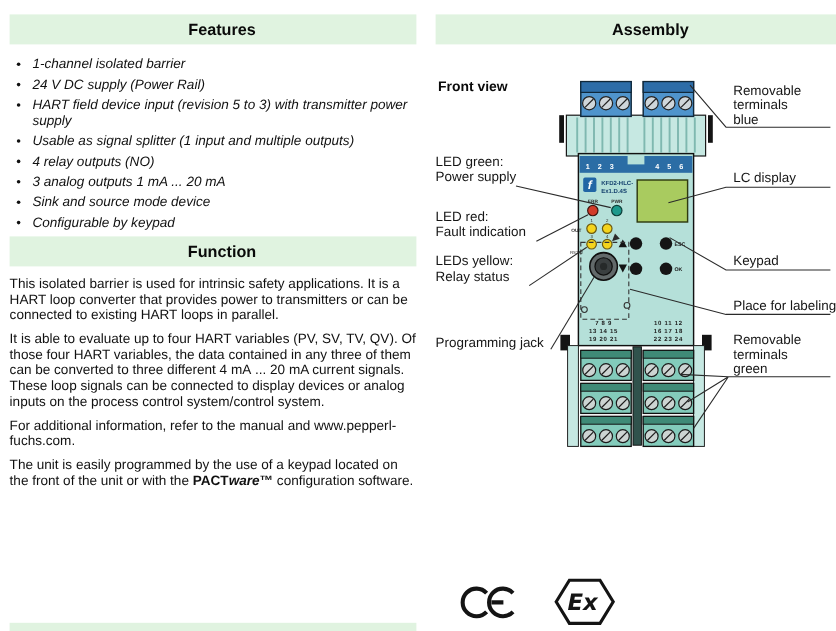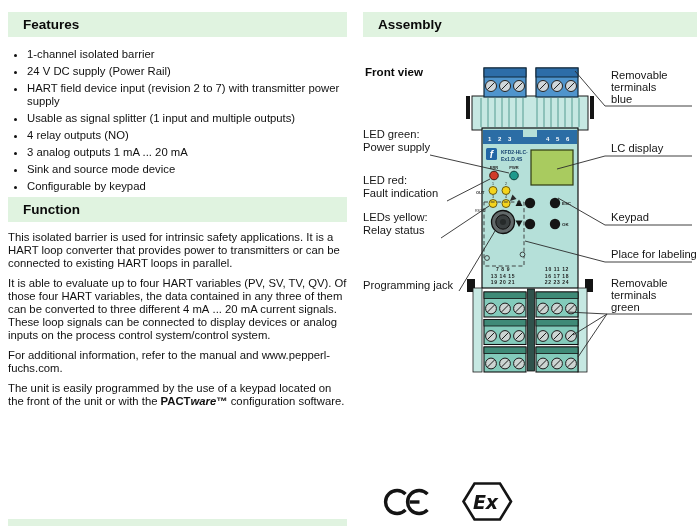--- a/index.html
+++ b/index.html
@@ -1,21 +1,21 @@
 <!DOCTYPE html>
 <html><head>
 <meta charset="utf-8">
 <style>
   html,body{margin:0;padding:0;background:#ffffff;}
   .page{position:relative;width:697px;height:526px;background:#ffffff;overflow:hidden;
         font-family:"Liberation Sans",sans-serif;color:#111;}
   .col-left{position:absolute;left:8px;top:12px;width:339px;}
   .sec-head{background:#e0f3e0;height:25px;line-height:25px;padding-left:15px;
-            font-weight:bold;font-size:13.5px;color:#0a0a0a;}
-  .features-list{margin:11px 0 0 0;padding-left:19px;}
+            font-weight:bold;font-size:13.5px;color:#0a0a0a;text-align:center;}
+  .features-list{margin:11px 0 0 0;padding-left:19px;font-style:italic;}
   .features-list li{font-size:11.3px;line-height:12.6px;margin-bottom:4.5px;}
   .fn-head{margin-top:2px;}
   .col-left p{font-size:11.3px;line-height:13px;margin:7px 0 0 0;}
   .col-left p.first{margin-top:9px;}
   .brand-b{font-weight:bold;}
   .brand-i{font-style:italic;}
   .bottom-bar{position:absolute;left:8px;top:519px;width:339px;height:7px;background:#e0f3e0;}
   .head-right{position:absolute;left:363px;top:12px;width:328px;}
   .fig{position:absolute;left:363px;top:40px;}
   
@@ -35,21 +35,21 @@
 </head>
 <body>
 
 <div class="page">
 
   <div class="col-left">
     <div class="sec-head">Features</div>
     <ul class="features-list">
       <li>1-channel isolated barrier</li>
       <li>24 V DC supply (Power Rail)</li>
-      <li>HART field device input (revision 2 to 7) with transmitter power supply</li>
+      <li>HART field device input (revision 5 to 3) with transmitter power supply</li>
       <li>Usable as signal splitter (1 input and multiple outputs)</li>
       <li>4 relay outputs (NO)</li>
       <li>3 analog outputs 1 mA ... 20 mA</li>
       <li>Sink and source mode device</li>
       <li>Configurable by keypad</li>
     </ul>
     <div class="sec-head fn-head">Function</div>
     <p class="first">This isolated barrier is used for intrinsic safety applications. It is a HART loop converter that provides power to transmitters or can be connected to existing HART loops in parallel.</p>
     <p>It is able to evaluate up to four HART variables (PV, SV, TV, QV). Of those four HART variables, the data contained in any three of them can be converted to three different 4&nbsp;mA&nbsp;...&nbsp;20&nbsp;mA current signals. These loop signals can be connected to display devices or analog inputs on the process control system/control system.</p>
     <p>For additional information, refer to the manual and www.pepperl-fuchs.com.</p>

